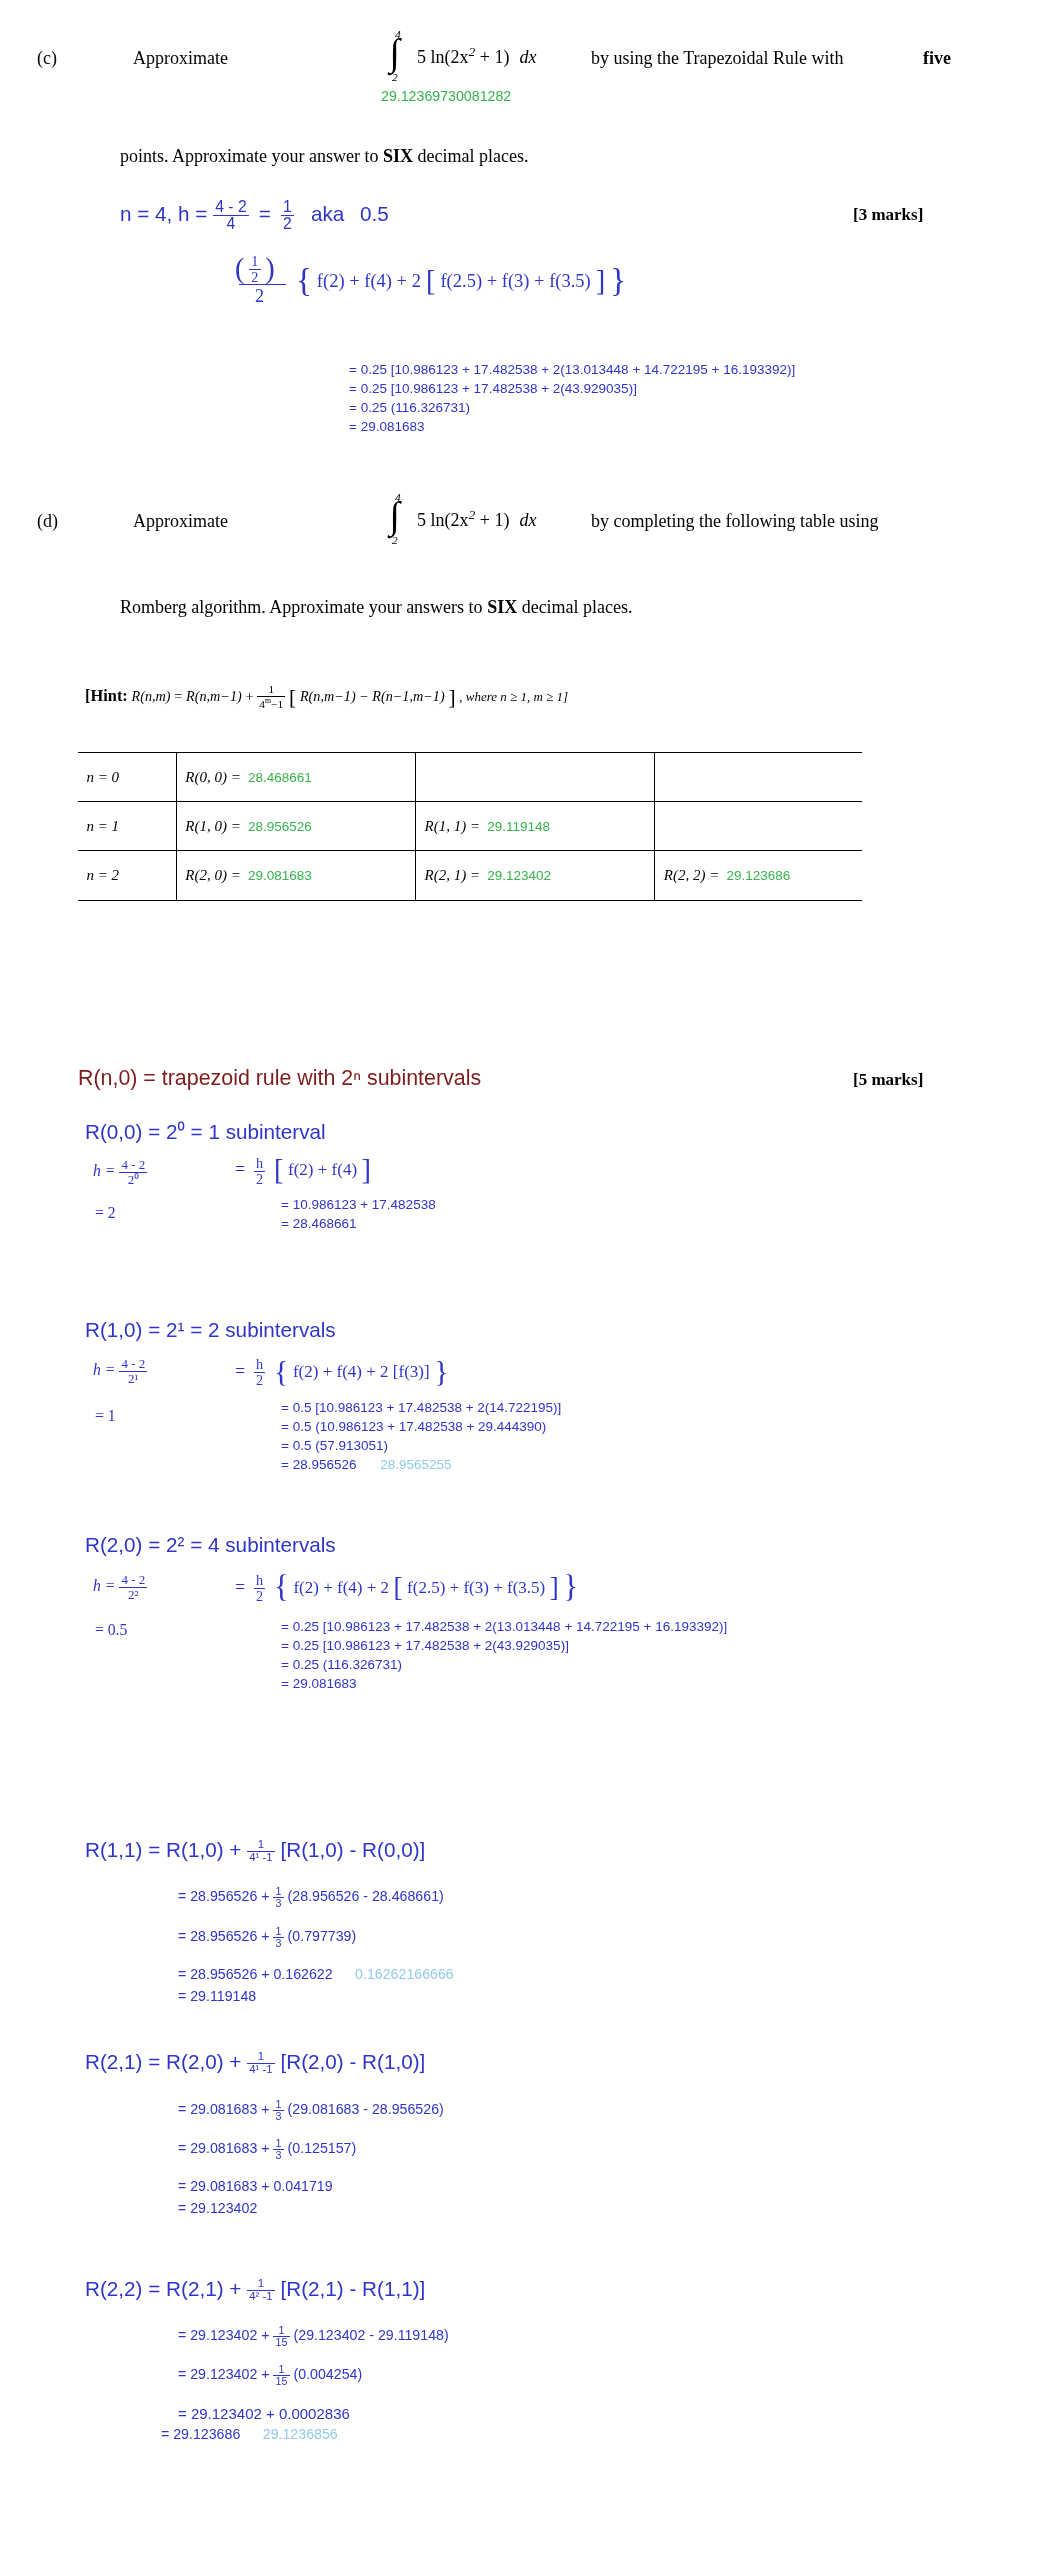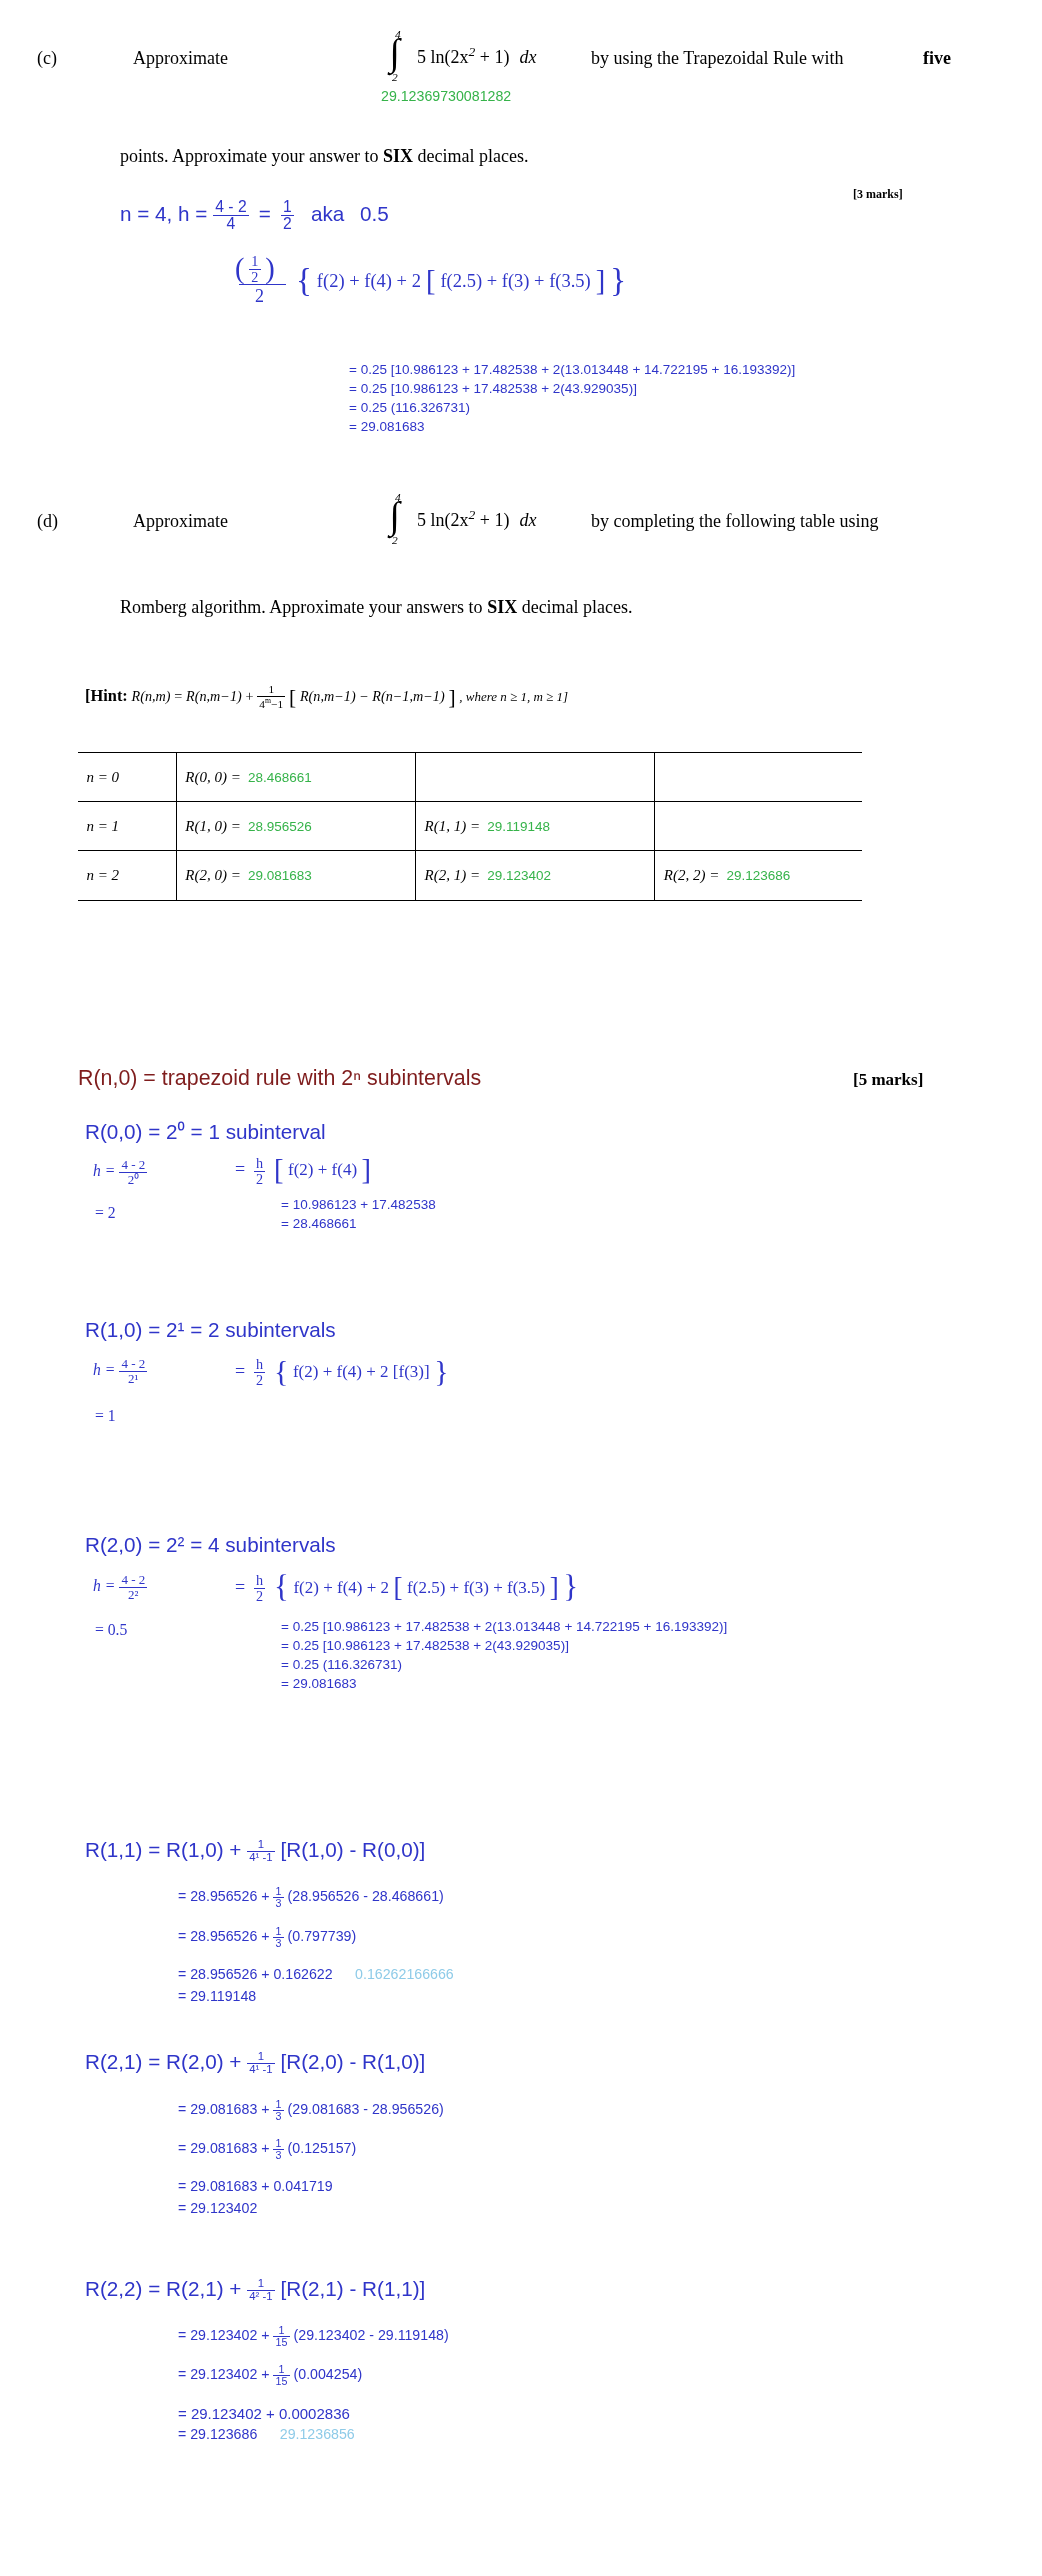--- a/index.html
+++ b/index.html
@@ -91,21 +91,21 @@
     </span>
     <span style="margin:0 4.3px;">=</span>
     <span class="frac sm" style="font-size:15.7px;">
       <span class="num">1</span>
       <span class="den">2</span>
     </span>
     <span style="margin-left:11.4px;">aka</span>
     <span style="margin-left:10px;">0.5</span>
   </div>
 
-  <div class="abs serif b" style="left:853px;top:187px;font-size:12px;">[3 marks]</div>
+  <div class="abs serif b" style="left:853px;top:205px;font-size:17px;">[3 marks]</div>
 
   <div class="abs blue" style="left:235px;top:253px;font-size:19px;font-family:'Liberation Serif',serif;">
     <span style="display:inline-block;vertical-align:middle;">
       <span style="font-size:28.5px;vertical-align:middle;">(</span>
       <span class="frac" style="font-size:14.2px;vertical-align:middle;">
         <span class="num">1</span>
         <span class="den">2</span>
       </span>
       <span style="font-size:28.5px;vertical-align:middle;">)</span>
     </span>
@@ -266,20 +266,29 @@
   <div class="abs blue" style="left:235px;top:1354px;font-size:18px;">
     <span>=</span>
     <span class="frac" style="font-size:14.2px;vertical-align:middle;margin-left:4.3px;">
       <span class="num">h</span>
       <span class="den">2</span>
     </span>
     <span style="font-size:30px;vertical-align:-4.3px;margin-left:4.3px;">{</span>
     <span style="font-size:17px;">f(2) + f(4) + 2 [f(3)]</span>
     <span style="font-size:30px;vertical-align:-4.3px;">}</span>
   </div>
+  <div class="abs sans blue" style="left:281px;top:1398px;font-size:13.5px;line-height:19px;">
+    <div>= 0.5 [10.986123 + 17.482538 + 2(14.722195)]</div>
+    <div>= 0.5 (10.986123 + 17.482538 + 29.444390)</div>
+    <div>= 0.5 (57.913051)</div>
+    <div>
+      <span>= 28.956526</span>
+      <span class="ltblue" style="margin-left:20px;">28.9565255</span>
+    </div>
+  </div>
 
   <div class="abs sans blue" style="left:85px;top:1533px;font-size:20.7px;">R(2,0) = 2² = 4 subintervals</div>
   <div class="abs blue" style="left:93px;top:1573px;font-size:15.7px;">
     <span class="i">h =</span>
     <span class="frac" style="font-size:13px;vertical-align:middle;">
       <span class="num">4 - 2</span>
       <span class="den">2²</span>
     </span>
   </div>
   <div class="abs blue" style="left:95px;top:1621px;font-size:15.7px;">= 0.5</div>
@@ -379,19 +388,19 @@
   </div>
   <div class="abs sans blue" style="left:178px;top:2364px;font-size:14.2px;">
     <span>= 29.123402 +</span>
     <span class="frac" style="font-size:10.7px;vertical-align:middle;">
       <span class="num">1</span>
       <span class="den">15</span>
     </span>
     <span>(0.004254)</span>
   </div>
   <div class="abs sans blue" style="left:178px;top:2405px;font-size:15px;">= 29.123402 + 0.0002836</div>
-  <div class="abs sans blue" style="left:178px;top:2426px;font-size:14.2px;">
+  <div class="abs sans blue" style="left:161px;top:2426px;font-size:14.2px;">
     <span>= 29.123686</span>
     <span class="ltblue" style="margin-left:18.5px;">29.1236856</span>
   </div>
 
 </div>
 
 
 </body></html>

